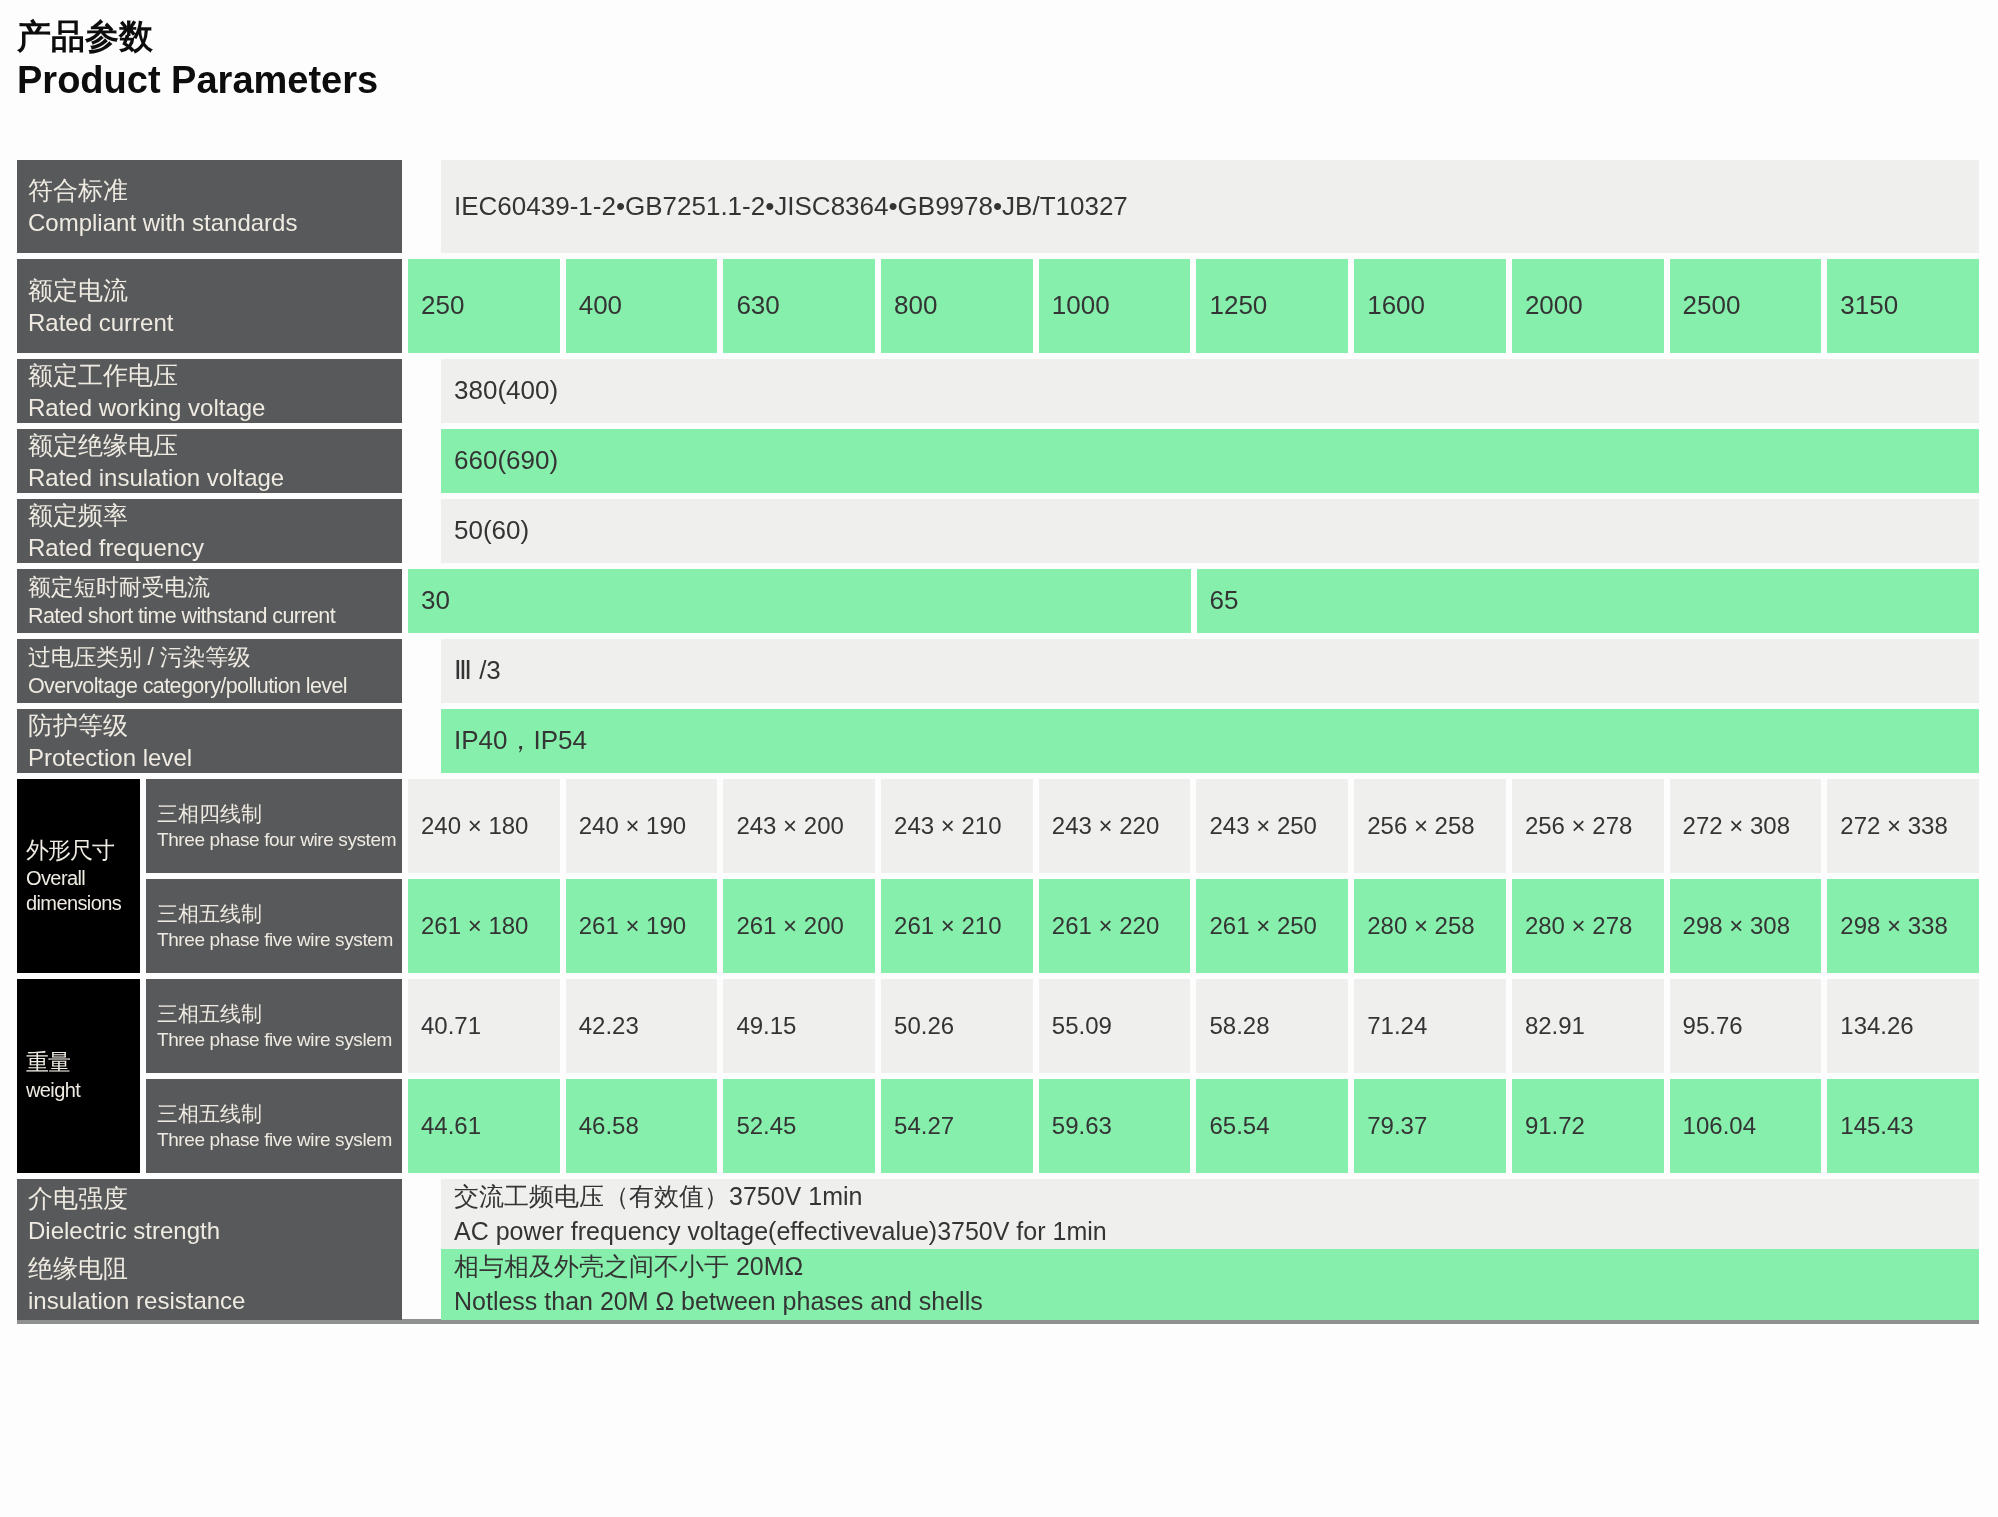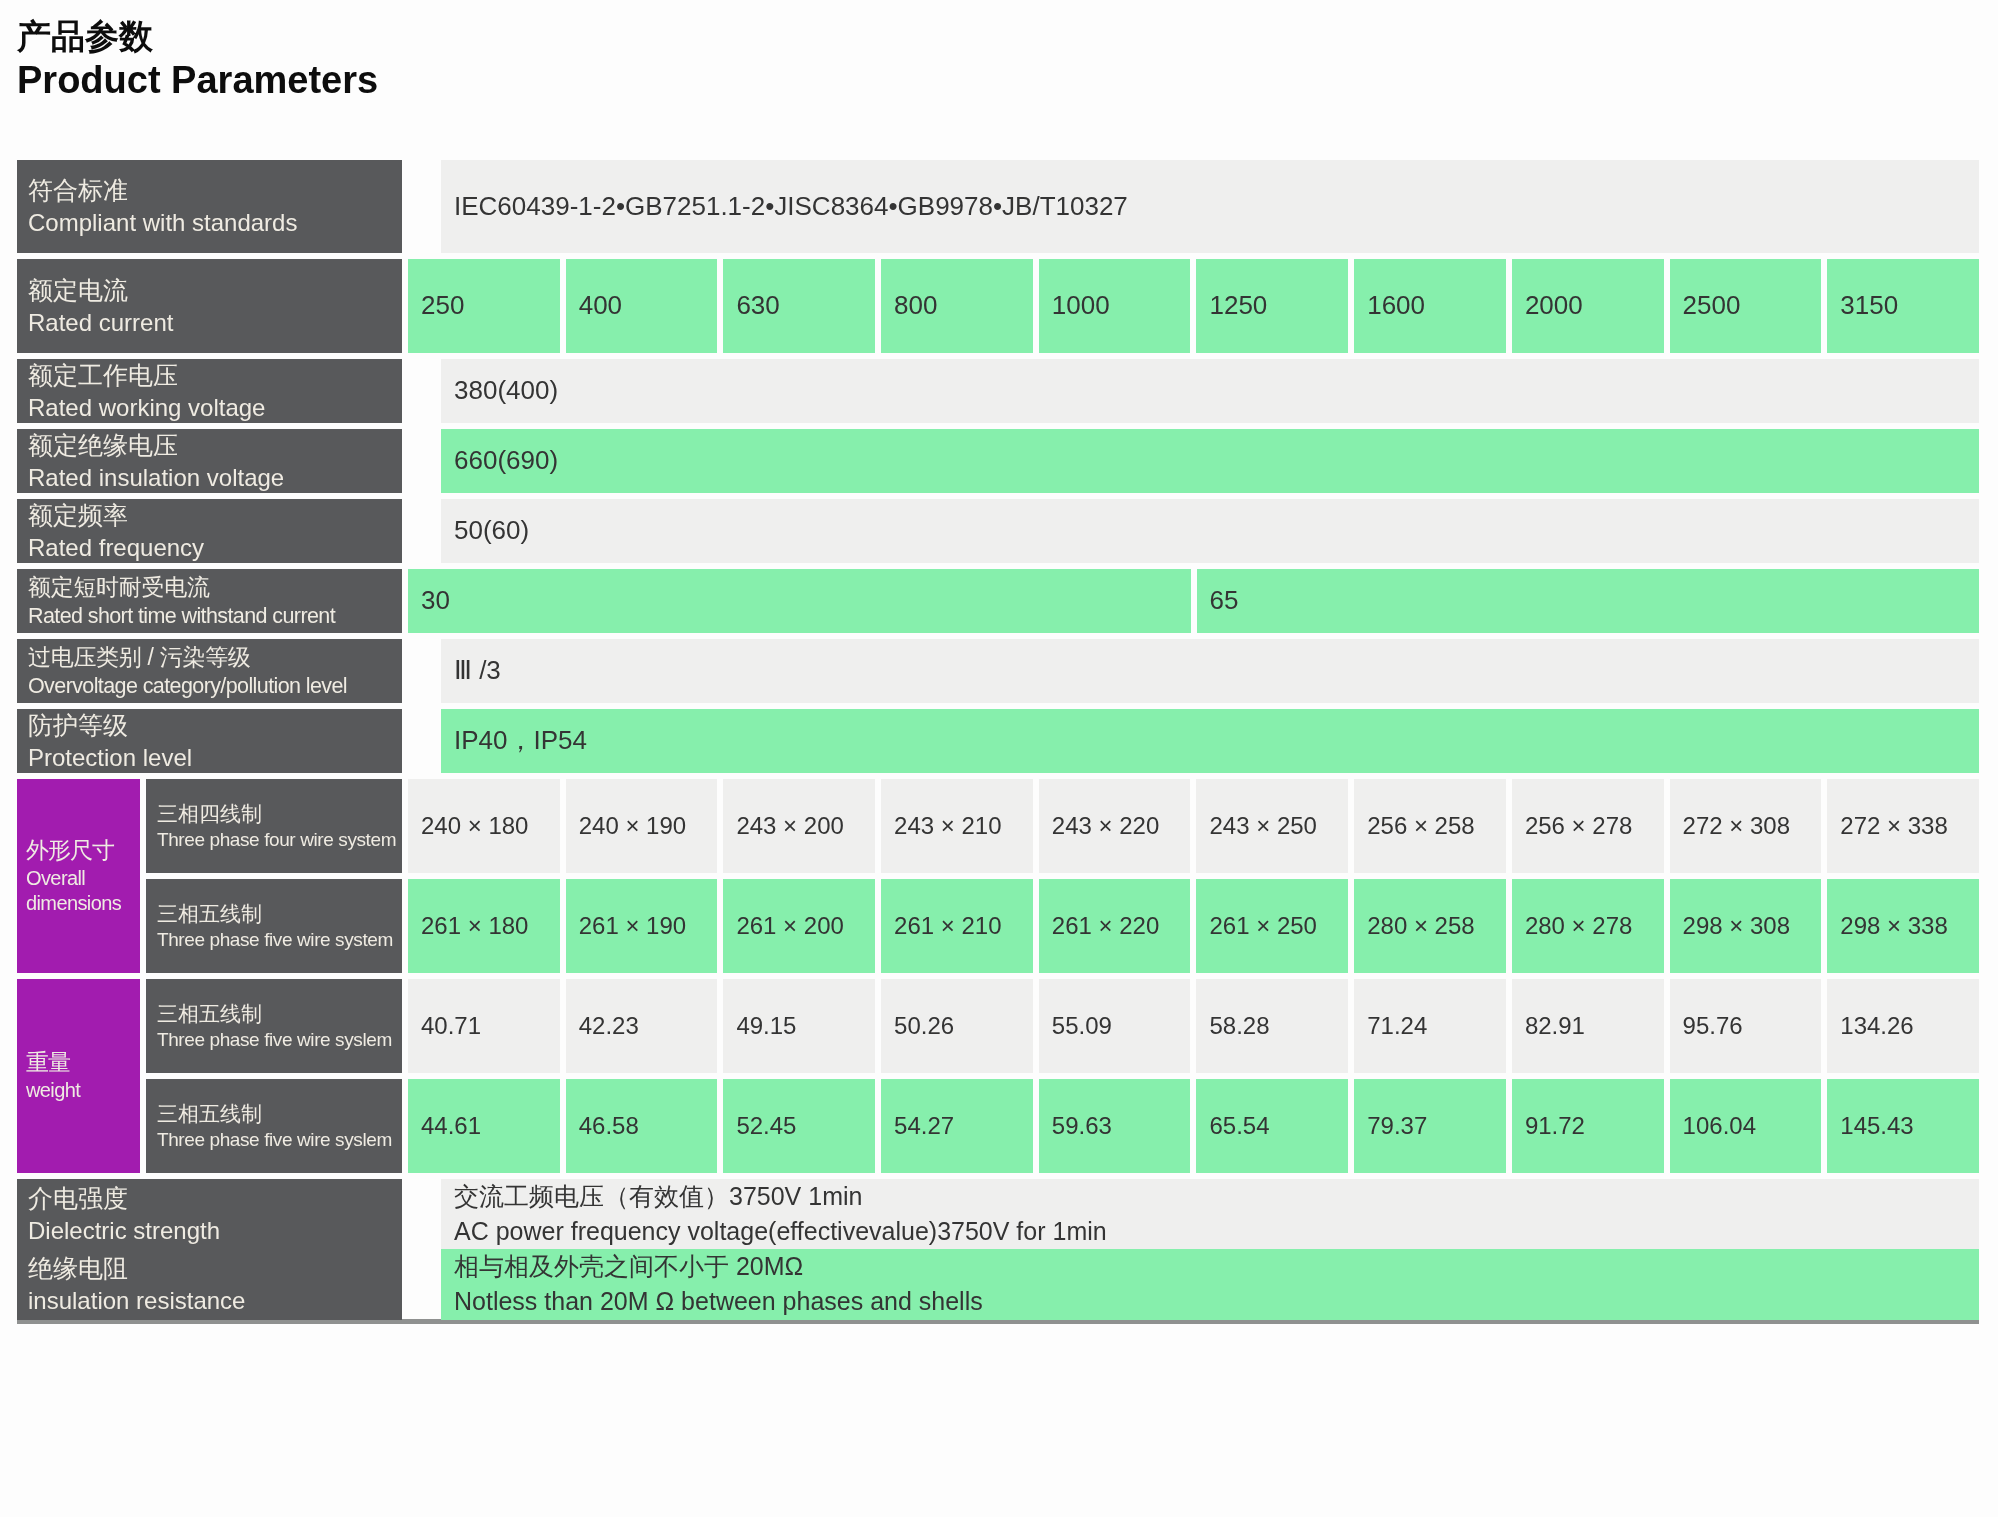--- a/index.html
+++ b/index.html
@@ -19,21 +19,21 @@
   .h93{height:93px}.h86{height:94px}.h87{height:64px}.h94{height:94px}
   .hd{
     background:#58595b;color:#efebe2;display:flex;flex-direction:column;
     justify-content:center;padding:0 11px;box-sizing:border-box;
   }
   .hd .zh{font-size:25px;line-height:1.35;white-space:nowrap;}
   .hd .en{font-size:24px;line-height:1.25;white-space:nowrap;}
   .hd.tight .zh{font-size:23px;letter-spacing:-0.3px;}
   .hd.tight .en{font-size:21.5px;letter-spacing:-0.6px;}
   .span2{grid-column:1 / 3;}
-  .outer{display:flex;flex-direction:column;justify-content:center;background:#a21caf;color:#efebe2;padding:0 9px;box-sizing:border-box;}
+  .outer{display:flex;flex-direction:column;justify-content:center;background:#000000;color:#efebe2;padding:0 9px;box-sizing:border-box;}
   .outer .zh{font-size:23px;line-height:1.3;white-space:nowrap;letter-spacing:-1px;}
   .outer .en{font-size:20px;line-height:1.25;letter-spacing:-0.6px;}
   .sub .zh{font-size:21px;}
   .sub .en{font-size:19px;letter-spacing:-0.4px;}
   .cell{
     display:flex;align-items:center;padding:0 13px;box-sizing:border-box;
     font-size:26px;color:#343434;
   }
   .cell.small{font-size:24px;}
   .cell.two{flex-direction:column;align-items:flex-start;justify-content:center;line-height:1.42;font-size:25px;}

